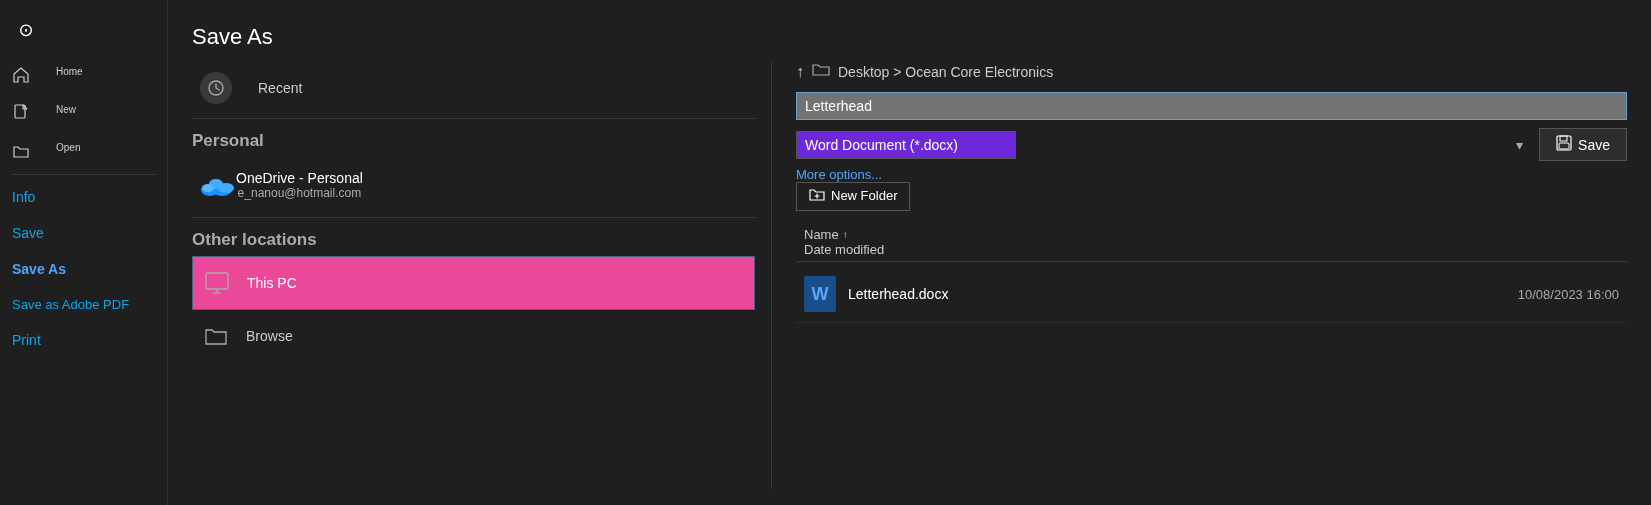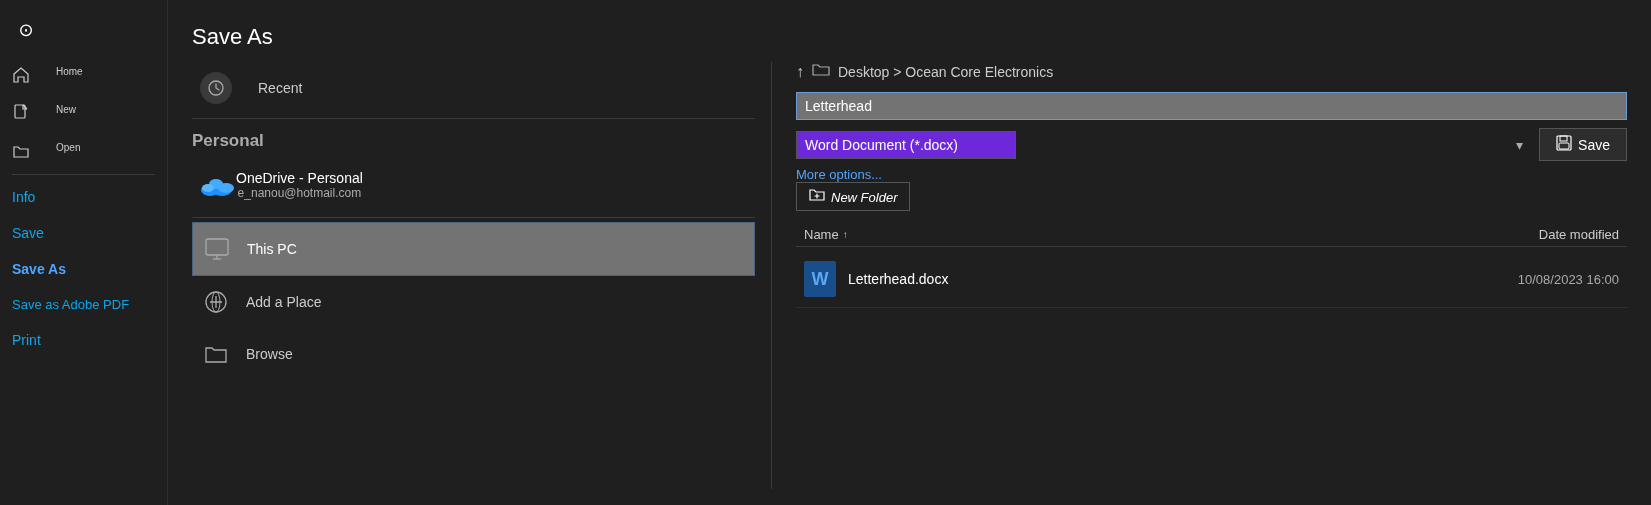--- a/index.html
+++ b/index.html
@@ -163,21 +163,21 @@
     .onedrive-email { font-size: 12px; color: #aaaaaa; text-align: center; }
 
     .location-item {
       display: flex;
       align-items: center;
       gap: 14px;
       padding: 10px 8px;
       cursor: pointer;
       color: #cccccc;
     }
-    .location-item.selected { background: #737373; border: 1px solid #4a6080; color: #ffffff; }
+    .location-item.selected { background: #ec4899; border: 1px solid #4a6080; color: #ffffff; }
     .location-icon {
       width: 32px;
       height: 32px;
       display: flex;
       align-items: center;
       justify-content: center;
       font-size: 18px;
       flex-shrink: 0;
     }
 
@@ -267,42 +267,42 @@
     .more-options {
       color: #4da6ff;
       font-size: 13px;
       cursor: pointer;
       display: inline-block;
     }
 
     
     .new-folder-button {
       display: flex;
-      align-items: flex-end;
+      align-items: flex-start;
       gap: 6px;
       padding: 5px 12px;
       background: transparent;
       border: 1px solid #555555;
       color: #ffffff;
       font-size: 13px;
       cursor: pointer;
       margin-bottom: 12px;
       align-self: flex-start;
-      font-style: italic;
     }
 
     
     .file-list-header {
       display: flex;
       justify-content: space-between;
       padding: 4px 8px 4px 8px;
       border-bottom: 1px solid #3a3a3a;
       color: #cccccc;
       font-size: 13px;
       margin-bottom: 4px;
+      flex-direction: column;
     }
     .file-list-header .col-name {
       display: flex;
       align-items: center;
       gap: 4px;
       cursor: pointer;
     }
     .col-name-arrow { font-size: 10px; }
 
     .file-row {
@@ -429,42 +429,33 @@
           </svg>
         </div>
         <div class="onedrive-text">
           <span class="onedrive-name">OneDrive - Personal</span>
           <span class="onedrive-email">e_nanou@hotmail.com</span>
         </div>
       </div>
 
       <hr class="divider-line">
 
+      <div class="section-label">Other locations</div>
 
       <div class="location-item selected">
         <div class="location-icon">
           <svg width="28" height="28" viewBox="0 0 28 28" fill="none">
             <rect x="3" y="4" width="22" height="16" rx="2" stroke="#aaaaaa" stroke-width="1.3" fill="none"></rect>
             <path d="M10 24H18" stroke="#aaaaaa" stroke-width="1.3"></path>
             <path d="M14 20V24" stroke="#aaaaaa" stroke-width="1.3"></path>
           </svg>
         </div>
         <span>This PC</span>
       </div>
 
-      <div class="location-item">
-        <div class="location-icon">
-          <svg width="28" height="28" viewBox="0 0 28 28" fill="none">
-            <circle cx="14" cy="14" r="10" stroke="#aaaaaa" stroke-width="1.3" fill="none"></circle>
-            <path d="M8 14H20M14 8V20" stroke="#aaaaaa" stroke-width="1.3"></path>
-            <ellipse cx="14" cy="14" rx="4" ry="10" stroke="#aaaaaa" stroke-width="1"></ellipse>
-          </svg>
-        </div>
-        <span>Add a Place</span>
-      </div>
 
       <div class="location-item">
         <div class="location-icon">
           <svg width="28" height="28" viewBox="0 0 28 28" fill="none">
             <path d="M4 8H10L12 10H24V22H4V8Z" stroke="#aaaaaa" stroke-width="1.3" fill="none"></path>
           </svg>
         </div>
         <span>Browse</span>
       </div>
 

